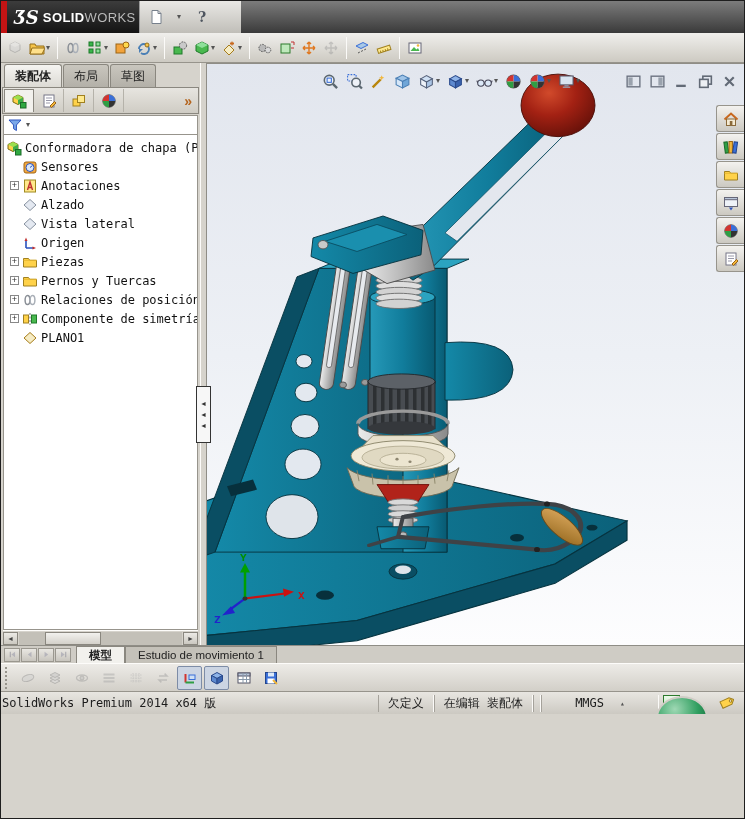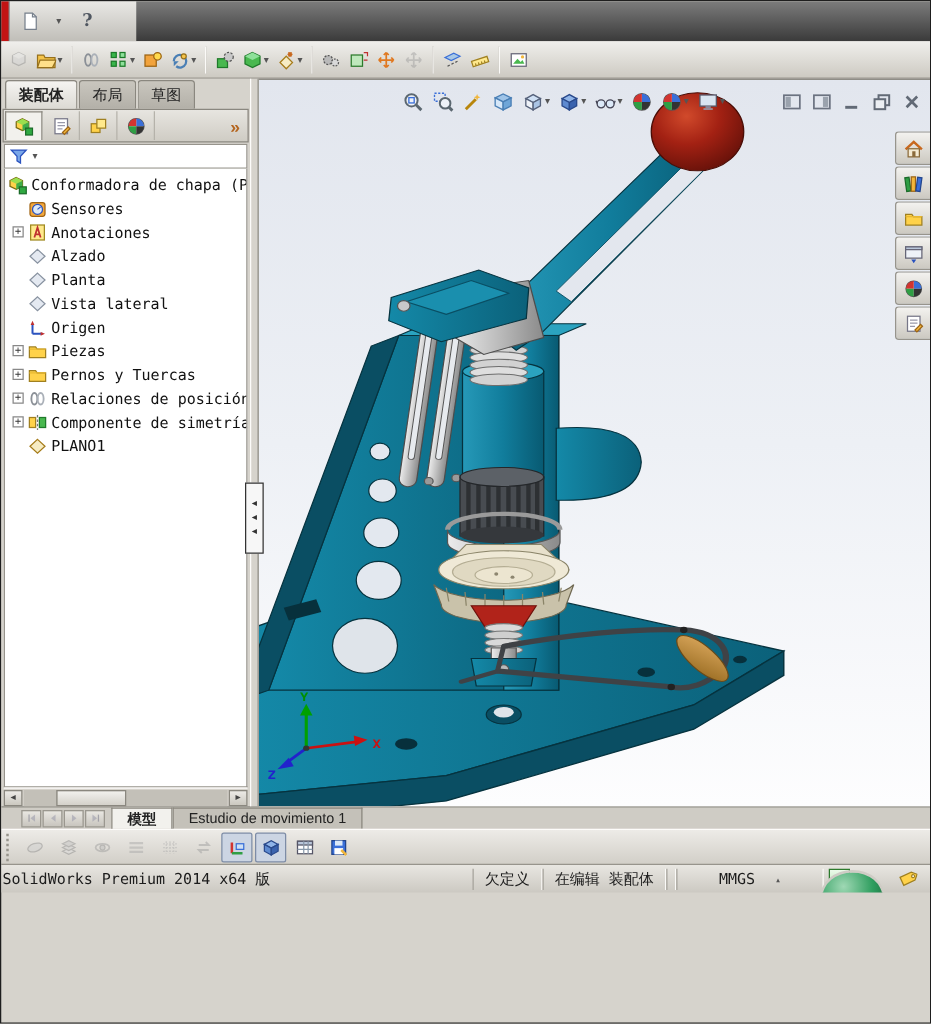--- a/index.html
+++ b/index.html
@@ -52,21 +52,21 @@
 .viewport{flex:1;position:relative;overflow:hidden;background:linear-gradient(180deg,#e2e6ee 0%,#edf0f5 45%,#fdfdfe 100%);border-top:1px solid #8f8d86}
 svg.model{position:absolute;left:0;top:0;width:100%;height:100%}
 .headsup{position:absolute;top:4px;left:112px;right:3px;height:26px;display:flex;align-items:center;gap:1px;z-index:6}
 .hbtn{height:24px;display:flex;align-items:center;justify-content:center;padding:0 3px;gap:1px;border-radius:2px}
 .hbtn svg{width:17px;height:17px}
 .hbtn.push-right{margin-left:auto}
 .caption{position:absolute;left:92px;top:660px;font-weight:normal;font-size:10px;font-family:"DejaVu Sans Mono",monospace;color:#000;z-index:6}
 .taskpane{position:absolute;top:41px;right:0;width:28px;display:flex;flex-direction:column;gap:1px;z-index:6}
 .tpbtn{height:27px;border:1px solid #97948c;border-right:none;background:linear-gradient(#f3f2ef,#ccc9c1);display:flex;align-items:center;justify-content:center;border-radius:3px 0 0 3px}
 
-.tabs-row{height:18px;flex:none;background:#cfccc5;display:flex;align-items:stretch;border-top:1px solid #8f8d86;padding-left:15px}
+.tabs-row{height:18px;flex:none;background:#cfccc5;display:flex;align-items:stretch;border-top:1px solid #8f8d86;padding-left:2px}
 .navbtns{display:flex;gap:1px;align-items:center;padding:1px 5px 1px 1px}
 .nbtn{width:16px;height:14px;background:linear-gradient(#e9e7e2,#c8c5be);border:1px solid #9a978f;display:flex;align-items:center;justify-content:center}
 .nbtn svg{width:9px;height:9px;opacity:.55}
 .tab{padding:0 12px;border:1px solid #8a877f;border-bottom:none;background:#c4c1b9;font-size:11.5px;display:flex;align-items:center;color:#222;white-space:nowrap}
 .tab.active{background:#f2f1ed;font-weight:bold;font-family:"DejaVu Sans Mono",monospace;z-index:2}
 
 .motion-bar{height:28px;flex:none;background:linear-gradient(#edebe7,#d2cfc8);border-top:1px solid #fdfcfa;display:flex;align-items:center;gap:2px;padding-left:3px}
 .grip{width:4px;height:22px;border-left:2px dotted #97948c;margin:0 4px 0 1px}
 .mbtn{width:25px;height:24px;display:flex;align-items:center;justify-content:center;border-radius:2px}
 .mbtn.grayed{filter:grayscale(1);opacity:.45}
@@ -83,20 +83,24 @@
 .tagwrap{width:20px;display:flex;align-items:center;margin-right:6px}
 .green-ball{position:absolute;right:36px;bottom:-26px;width:52px;height:44px;border-radius:50%;background:radial-gradient(circle at 35% 28%,#9fd8b4,#2f9e5f 55%,#155c33);border:2px solid #cfccc5;z-index:3}
 </style>
 </head>
 <body>
 
 <div class="window">
 
   <div class="titlebar">
     <div class="red-stripe"></div>
+    <div class="logo">
+      <span class="glyph">ƷS</span>
+      <span class="brand"><span>SOLID</span><span class="works">WORKS</span></span>
+    </div>
     <div class="tb-right">
         <div class="qbtn">
           <svg width="16" height="16" viewBox="0 0 16 16">
             <path d="M4 1.5h6l3 3V14.5H4z" fill="#fff" stroke="#77808c"></path>
             <path d="M10 1.5v3h3" fill="none" stroke="#77808c"></path>
           </svg>
         </div>
         <div class="qbtn">
           <span class="caret">▾</span>
         </div>
@@ -303,29 +307,20 @@
             <span>Anotaciones</span>
           </div>
           <div class="titem child">
             <span class="exp-spacer"></span>
             <span class="ticon">
               <svg width="16" height="16" viewBox="0 0 16 16">
                 <path d="M8 2.5 L14 8 L8 13.5 L2 8 Z" fill="#dfe5ee" fill-opacity=".85" stroke="#8892a0"></path>
               </svg>
             </span>
             <span>Alzado</span>
-          </div>
-          <div class="titem child">
-            <span class="exp-spacer"></span>
-            <span class="ticon">
-              <svg width="16" height="16" viewBox="0 0 16 16">
-                <path d="M8 2.5 L14 8 L8 13.5 L2 8 Z" fill="#dfe5ee" fill-opacity=".85" stroke="#8892a0"></path>
-              </svg>
-            </span>
-            <span>Planta</span>
           </div>
           <div class="titem child">
             <span class="exp-spacer"></span>
             <span class="ticon">
               <svg width="16" height="16" viewBox="0 0 16 16">
                 <path d="M8 2.5 L14 8 L8 13.5 L2 8 Z" fill="#dfe5ee" fill-opacity=".85" stroke="#8892a0"></path>
               </svg>
             </span>
             <span>Vista lateral</span>
           </div>

